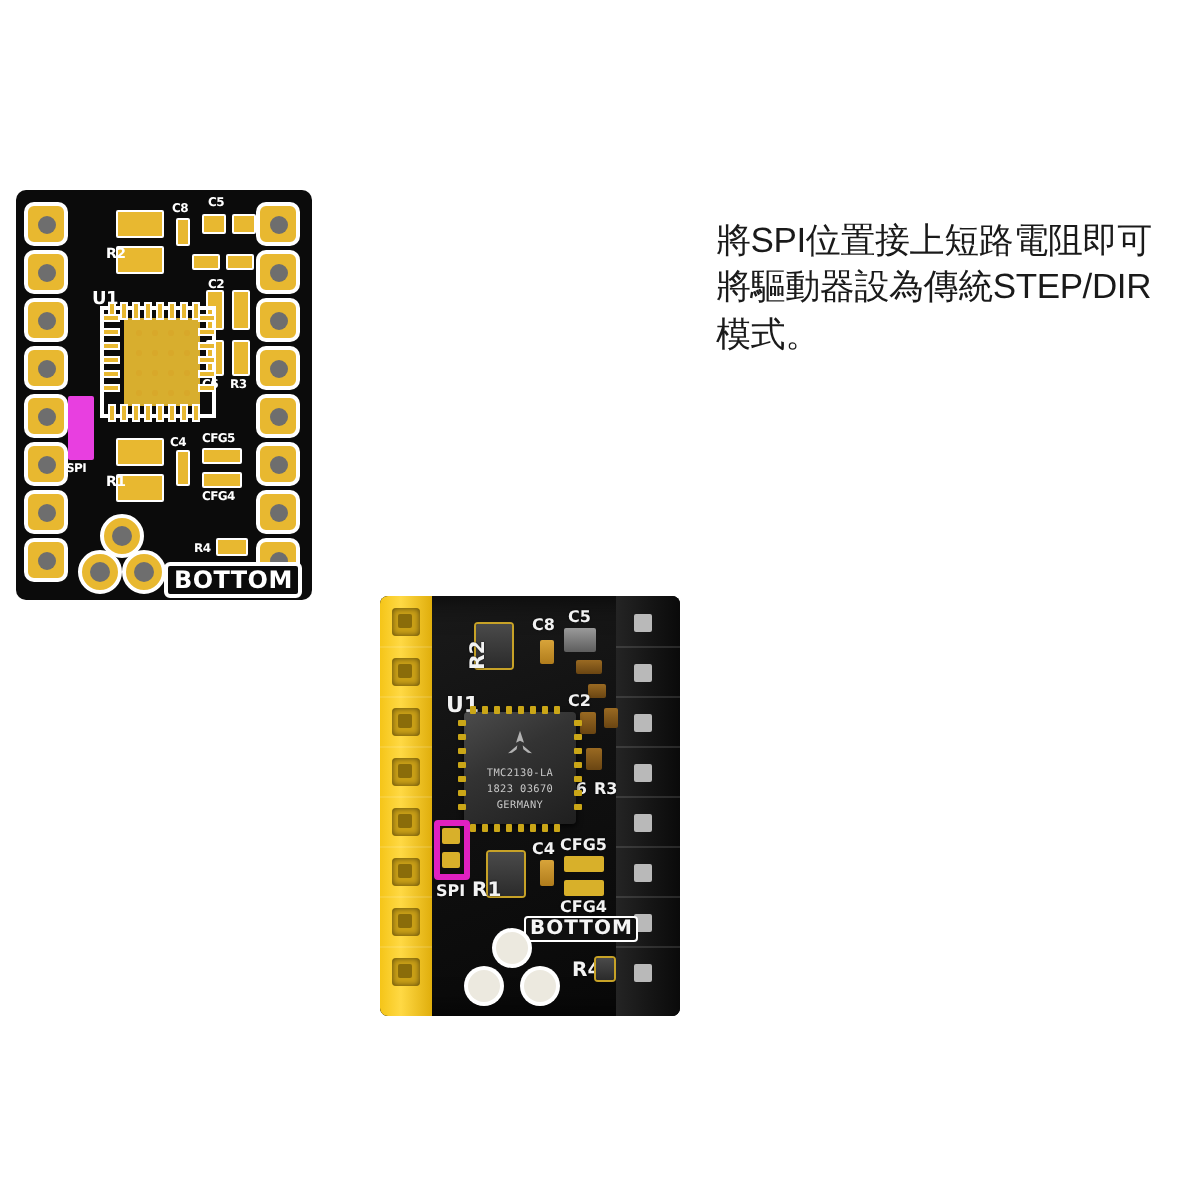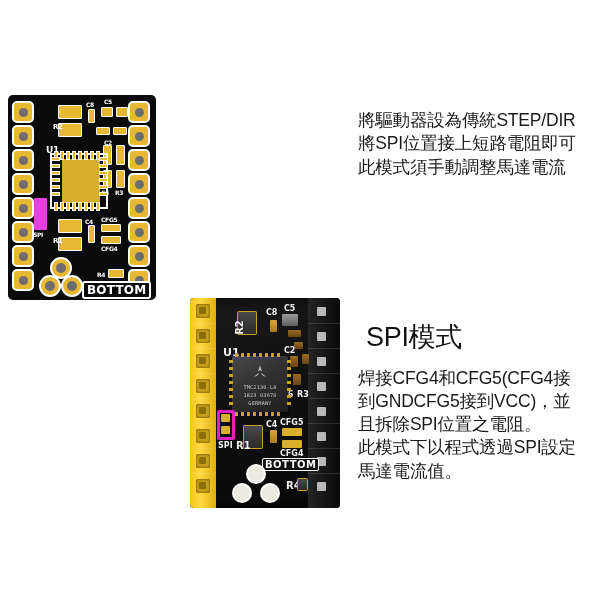--- a/index.html
+++ b/index.html
@@ -511,30 +511,20 @@
       <div class="tri-hole" style="left:2px; top:19px;"></div>
       <div class="tri-hole" style="left:30px; top:19px;"></div>
     </div>
 
     <div class="silk-ph s2" style="left:96px; top:182px;">R4</div>
     <div class="comp comp-res" style="left:108px; top:181px; width:9px; height:11px;"></div>
   </div>
 
   <div class="instr instr-1">
     <div class="instr-body">
+      <p>將SPI位置接上短路電阻即可</p>
       <p>將驅動器設為傳統STEP/DIR</p>
-      <p>將SPI位置接上短路電阻即可</p>
-      <p>此模式須手動調整馬達電流</p>
+      <p>模式。</p>
     </div>
   </div>
 
-  <div class="instr instr-2">
-    <div class="instr-title">SPI模式</div>
-    <div class="instr-body">
-      <p>焊接CFG4和CFG5(CFG4接</p>
-      <p>到GNDCFG5接到VCC)，並</p>
-      <p>且拆除SPI位置之電阻。</p>
-      <p>此模式下以程式透過SPI設定</p>
-      <p>馬達電流值。</p>
-    </div>
-  </div>
 
 </div>
 
 </body></html>

